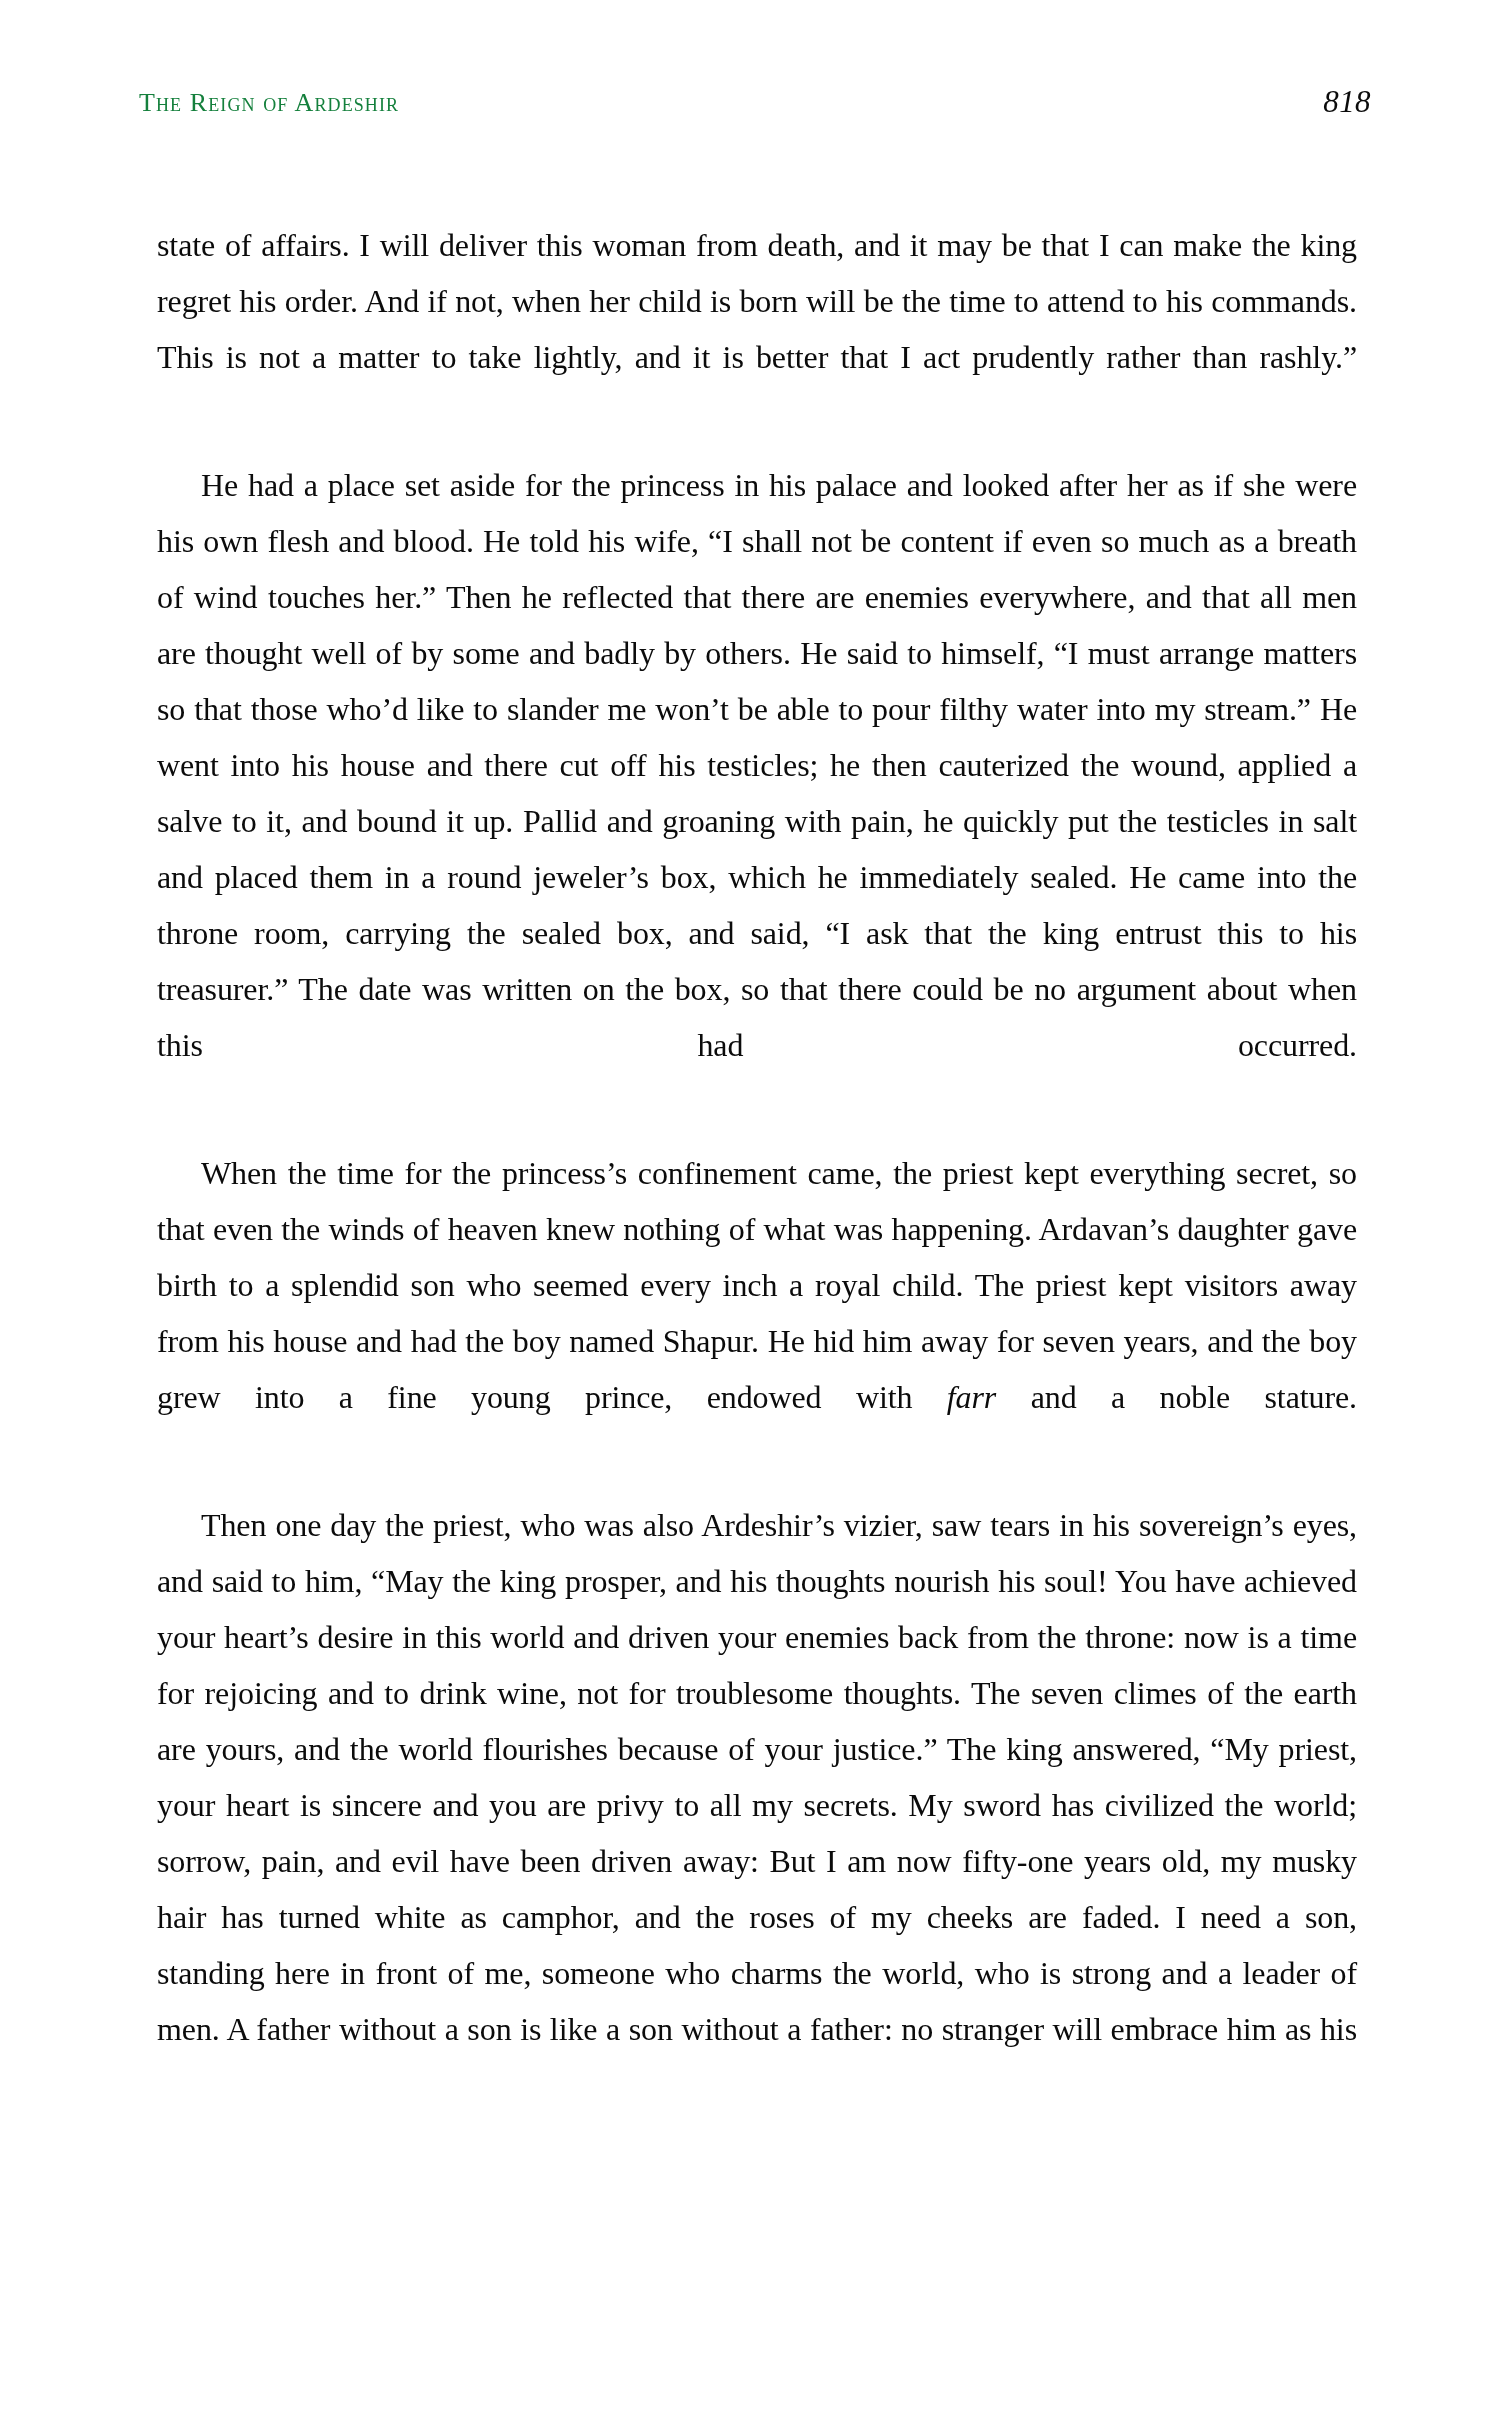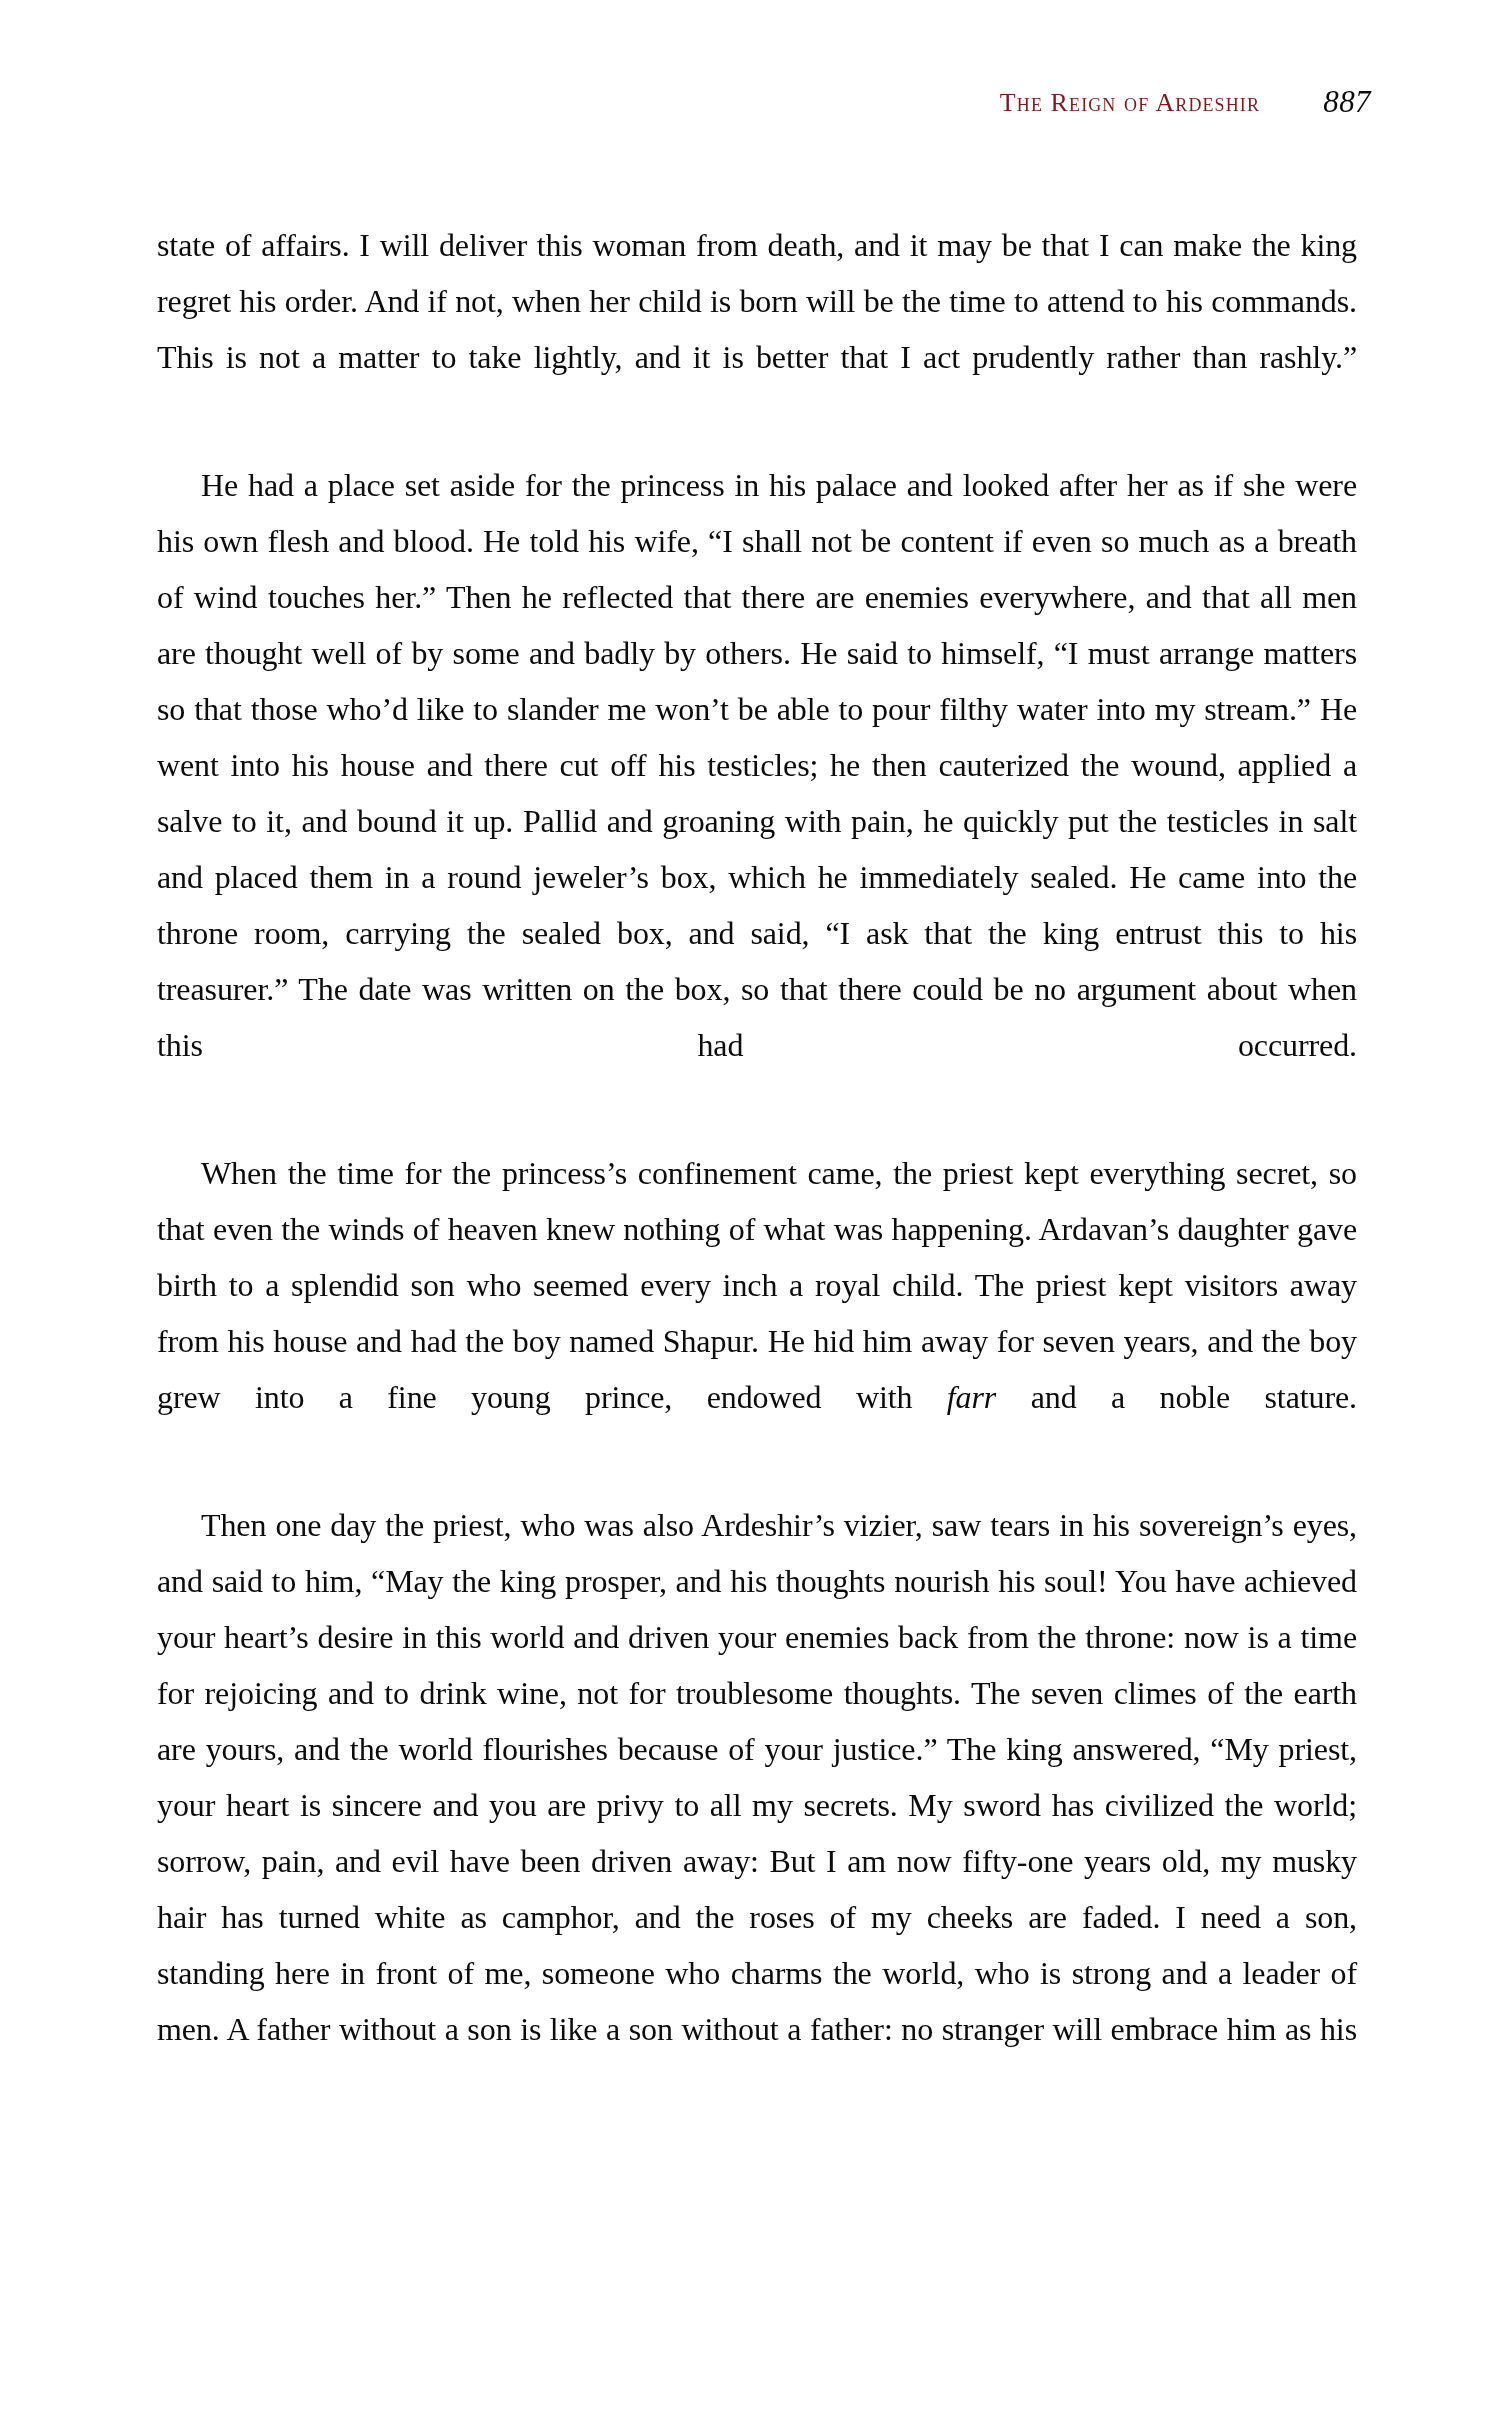--- a/index.html
+++ b/index.html
@@ -27,27 +27,27 @@
     top: 87px;
     width: 1232px;
     height: 44px;
   }
 
   .running-head-title {
     position: absolute;
     left: 0;
     top: 0;
     width: 1121px;
-    text-align: right;
+    text-align: left;
     font-family: "Liberation Serif", "DejaVu Serif", serif;
     font-size: 26px;
     line-height: 31px;
     font-variant: small-caps;
     letter-spacing: 1.1px;
-    color: #7f1d1d;
+    color: #15803d;
     white-space: nowrap;
   }
 
   .running-head-folio {
     position: absolute;
     right: 0;
     top: -1.6px;
     font-family: "Liberation Serif", "DejaVu Serif", serif;
     font-style: italic;
     font-size: 31px;
@@ -95,21 +95,21 @@
     font-style: italic;
   }
 </style>
 </head>
 <body>
 
 <div class="page">
 
   <div class="running-head">
     <div class="running-head-title">The Reign of Ardeshir</div>
-    <div class="running-head-folio">887</div>
+    <div class="running-head-folio">818</div>
   </div>
 
   <div class="textblock">
 
     <p class="para">state of affairs. I will deliver this woman from death, and it may be that I can make the king regret his order. And if not, when her child is born will be the time to attend to his commands. This is not a matter to take lightly, and it is better that I act prudently rather than rashly.”</p>
 
     <p class="para indent">He had a place set aside for the princess in his palace and looked after her as if she were his own flesh and blood. He told his wife, “I shall not be content if even so much as a breath of wind touches her.” Then he reflected that there are enemies everywhere, and that all men are thought well of by some and badly by others. He said to himself, “I must arrange matters so that those who’d like to slander me won’t be able to pour filthy water into my stream.” He went into his house and there cut off his testicles; he then cauterized the wound, applied a salve to it, and bound it up. Pallid and groaning with pain, he quickly put the testicles in salt and placed them in a round jeweler’s box, which he immediately sealed. He came into the throne room, carrying the sealed box, and said, “I ask that the king entrust this to his treasurer.” The date was written on the box, so that there could be no argument about when this had occurred.</p>
 
     <p class="para indent"><span>When the time for the princess’s confinement came, the priest kept everything secret, so that even the winds of heaven knew nothing of what was happening. Ardavan’s daughter gave birth to a splendid son who seemed every inch a royal child. The priest kept visitors away from his house and had the boy named Shapur. He hid him away for seven years, and the boy grew into a fine young prince, endowed with </span><em>farr</em><span> and a noble stature.</span></p>
 

